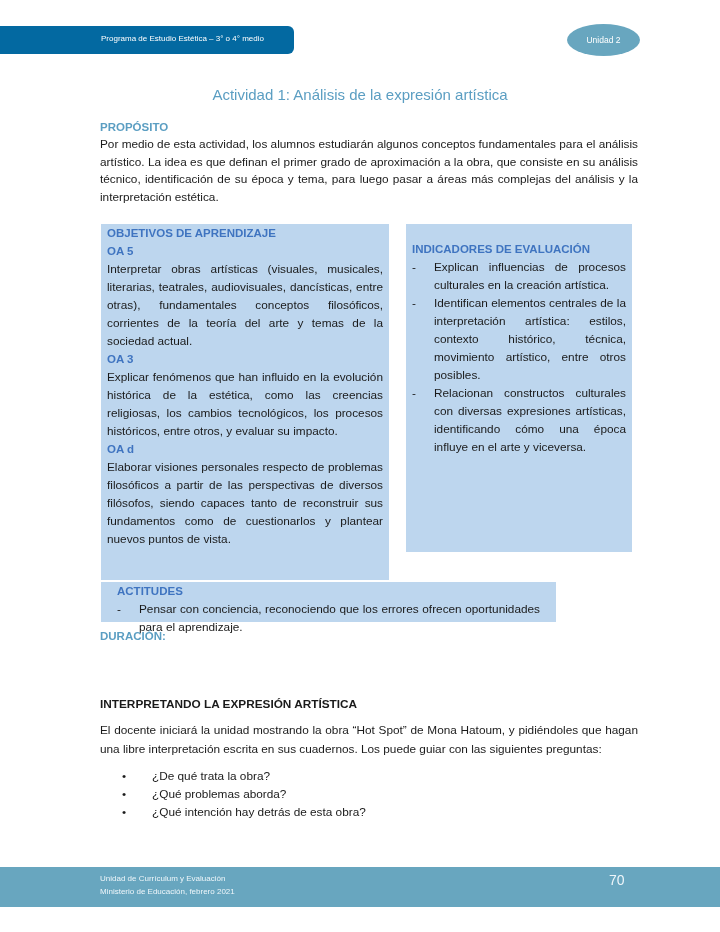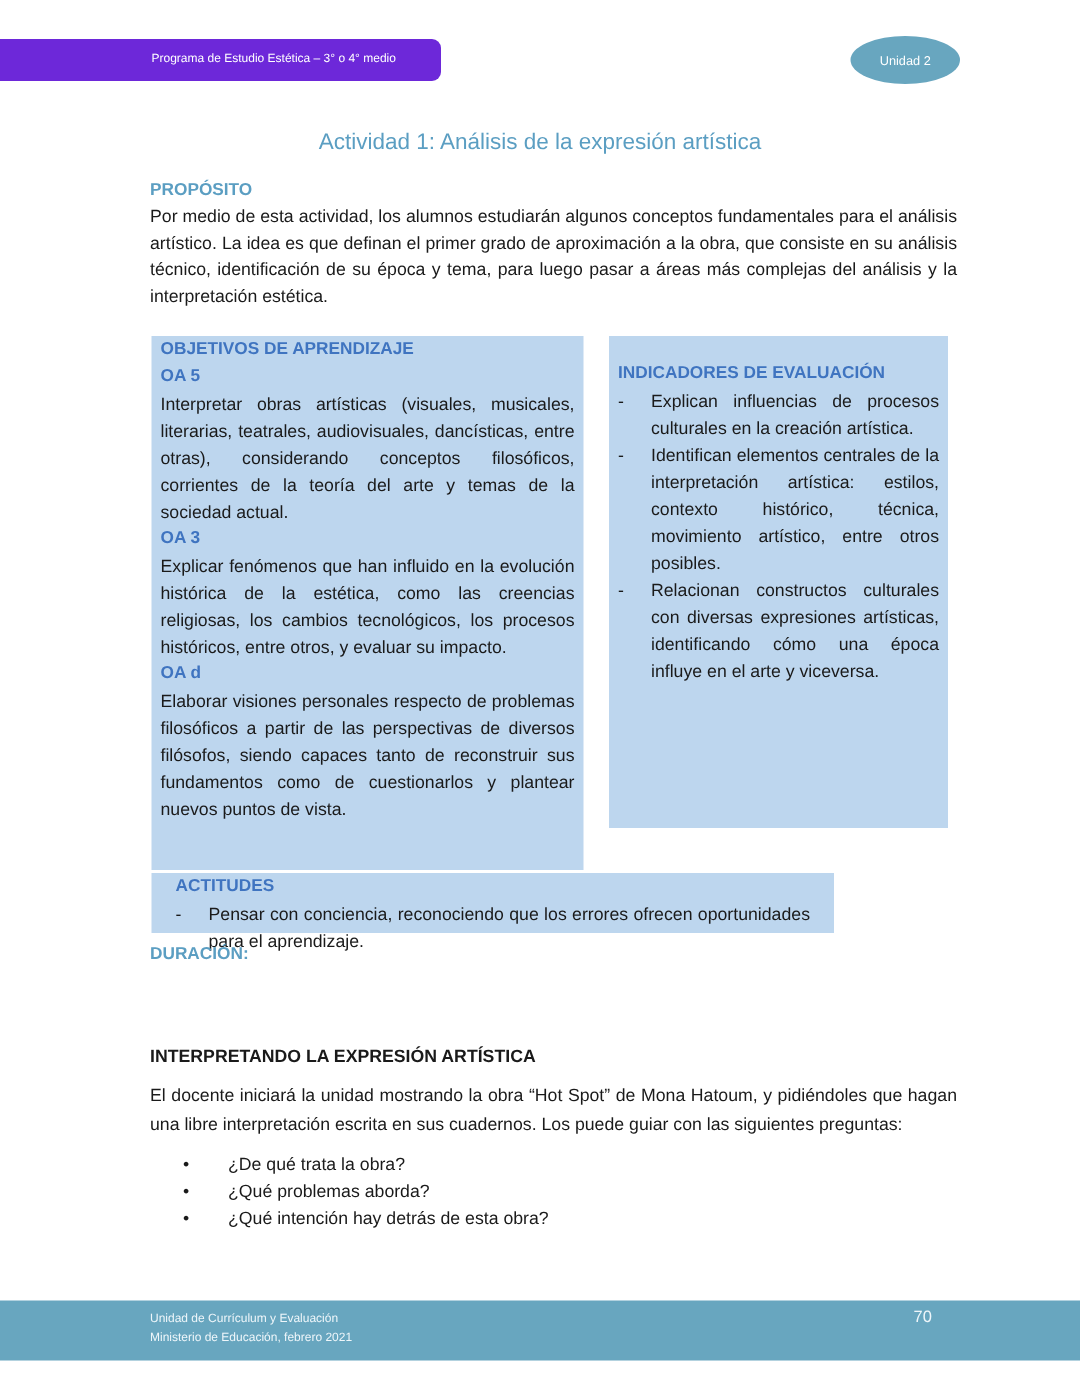--- a/index.html
+++ b/index.html
@@ -1,38 +1,38 @@
 <!DOCTYPE html>
 <html><head>
 <meta charset="utf-8">
 <style>
   html, body { margin: 0; padding: 0; background: #ffffff; }
   body { width: 720px; height: 932px; position: relative; overflow: hidden;
          font-family: "Liberation Sans", sans-serif; color: #1a1a1a; }
   .hdr-bar { position: absolute; left: 0; top: 26px; width: 294px; height: 28px;
-             background: #6d28d9; border-radius: 0 6px 6px 0; }
+             background: #0369a1; border-radius: 0 6px 6px 0; }
   .hdr-bar span { position: absolute; left: 101px; top: 8px; font-size: 8px; color: #ffffff; white-space: nowrap; }
   .unit-pill { position: absolute; left: 567px; top: 24px; width: 73px; height: 32px;
                background: #68a6bf; border-radius: 50%; color: #fff; font-size: 8.5px;
                display: flex; align-items: center; justify-content: center; }
   .title { position: absolute; left: 0; width: 720px; top: 86px; text-align: center;
            color: #5b9ec2; font-size: 15px; }
   .label { color: #5b9ec2; font-weight: bold; font-size: 11.5px; }
   .para { font-size: 11.8px; line-height: 17.5px; text-align: justify; }
   .sec { position: absolute; left: 100px; width: 538px; }
   .box { position: absolute; background: #bdd6ee; }
   .box .hd { color: #3f74c0; font-weight: bold; font-size: 11.5px; line-height: 18px; }
   .box .txt { font-size: 11.8px; line-height: 18px; text-align: justify; }
   .ind { display: flex; font-size: 11.8px; line-height: 18px; }
   .ind .dash { width: 22px; flex: none; }
   .ind .body { flex: 1; text-align: justify; }
   .footer { position: absolute; left: 0; top: 867px; width: 720px; height: 40px; background: #68a6bf; }
   .footer .l1, .footer .l2 { position: absolute; left: 100px; font-size: 8px; color: #eef6fa; }
   .footer .l1 { top: 7px; } .footer .l2 { top: 20px; }
-  .footer .pg { position: absolute; left: 609px; top: 5px; font-size: 11px; color: #eef6fa; }
+  .footer .pg { position: absolute; left: 609px; top: 5px; font-size: 14px; color: #eef6fa; }
   .bullet { display: flex; font-size: 11.8px; line-height: 18px; }
   .bullet .dot { width: 30px; padding-left: 22px; flex: none; }
 </style>
 </head>
 <body>
 
 <div class="hdr-bar">
   <span>Programa de Estudio Estética – 3° o 4° medio</span>
 </div>
 <div class="unit-pill">Unidad 2</div>
@@ -40,21 +40,21 @@
 <div class="title">Actividad 1: Análisis de la expresión artística</div>
 
 <div class="sec" style="top:121px;">
   <div class="label">PROPÓSITO</div>
   <div class="para" style="margin-top:3px;">Por medio de esta actividad, los alumnos estudiarán algunos conceptos fundamentales para el análisis artístico. La idea es que definan el primer grado de aproximación a la obra, que consiste en su análisis técnico, identificación de su época y tema, para luego pasar a áreas más complejas del análisis y la interpretación estética.</div>
 </div>
 
 <div class="box" style="left:101px; top:224px; width:288px; height:356px; padding:0 6px; box-sizing:border-box;">
   <div class="hd">OBJETIVOS DE APRENDIZAJE</div>
   <div class="hd">OA 5</div>
-  <div class="txt">Interpretar obras artísticas (visuales, musicales, literarias, teatrales, audiovisuales, dancísticas, entre otras), considerando conceptos filosóficos, corrientes de la teoría del arte y temas de la sociedad actual.</div>
+  <div class="txt">Interpretar obras artísticas (visuales, musicales, literarias, teatrales, audiovisuales, dancísticas, entre otras), fundamentales conceptos filosóficos, corrientes de la teoría del arte y temas de la sociedad actual.</div>
   <div class="hd">OA 3</div>
   <div class="txt">Explicar fenómenos que han influido en la evolución histórica de la estética, como las creencias religiosas, los cambios tecnológicos, los procesos históricos, entre otros, y evaluar su impacto.</div>
   <div class="hd">OA d</div>
   <div class="txt">Elaborar visiones personales respecto de problemas filosóficos a partir de las perspectivas de diversos filósofos, siendo capaces tanto de reconstruir sus fundamentos como de cuestionarlos y plantear nuevos puntos de vista.</div>
 </div>
 
 <div class="box" style="left:406px; top:224px; width:226px; height:328px; padding:16px 6px; box-sizing:border-box;">
   <div class="hd">INDICADORES DE EVALUACIÓN</div>
   <div class="ind">
     <span class="dash">-</span>

